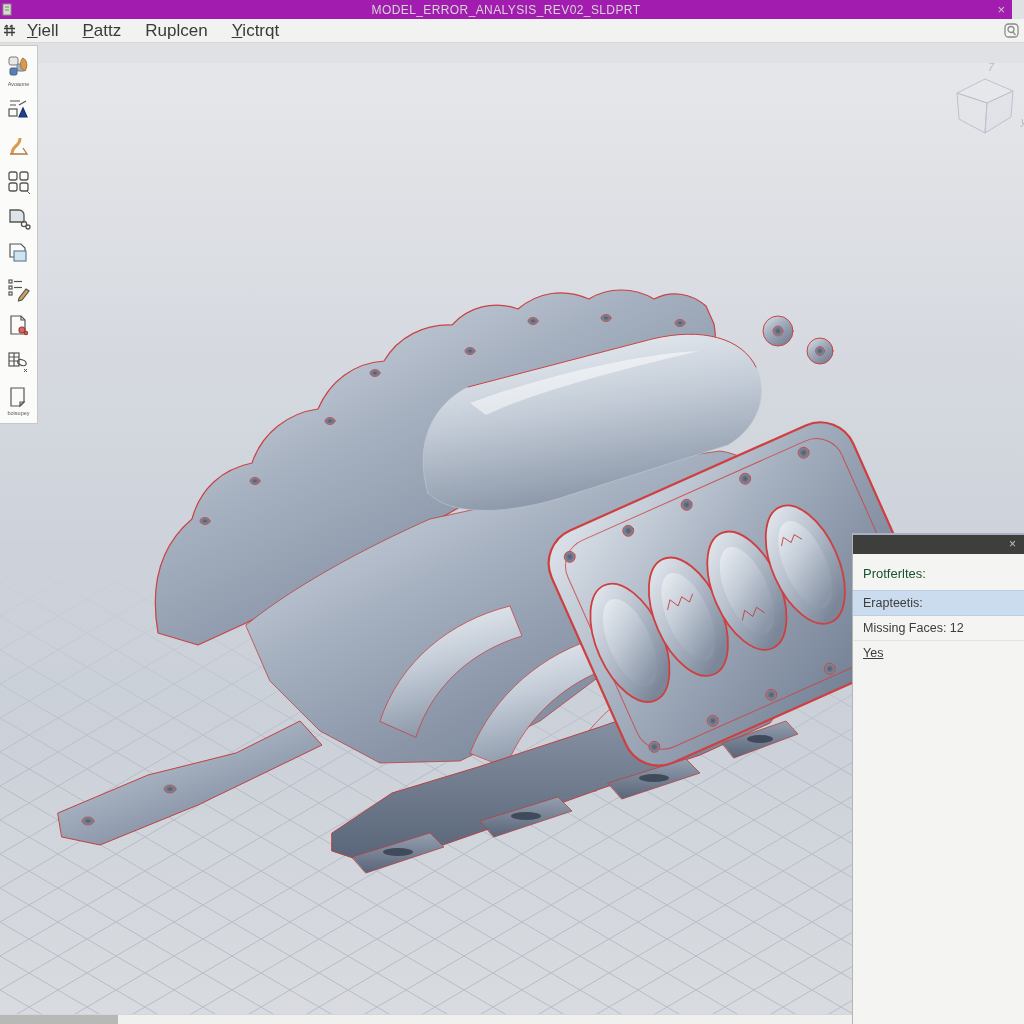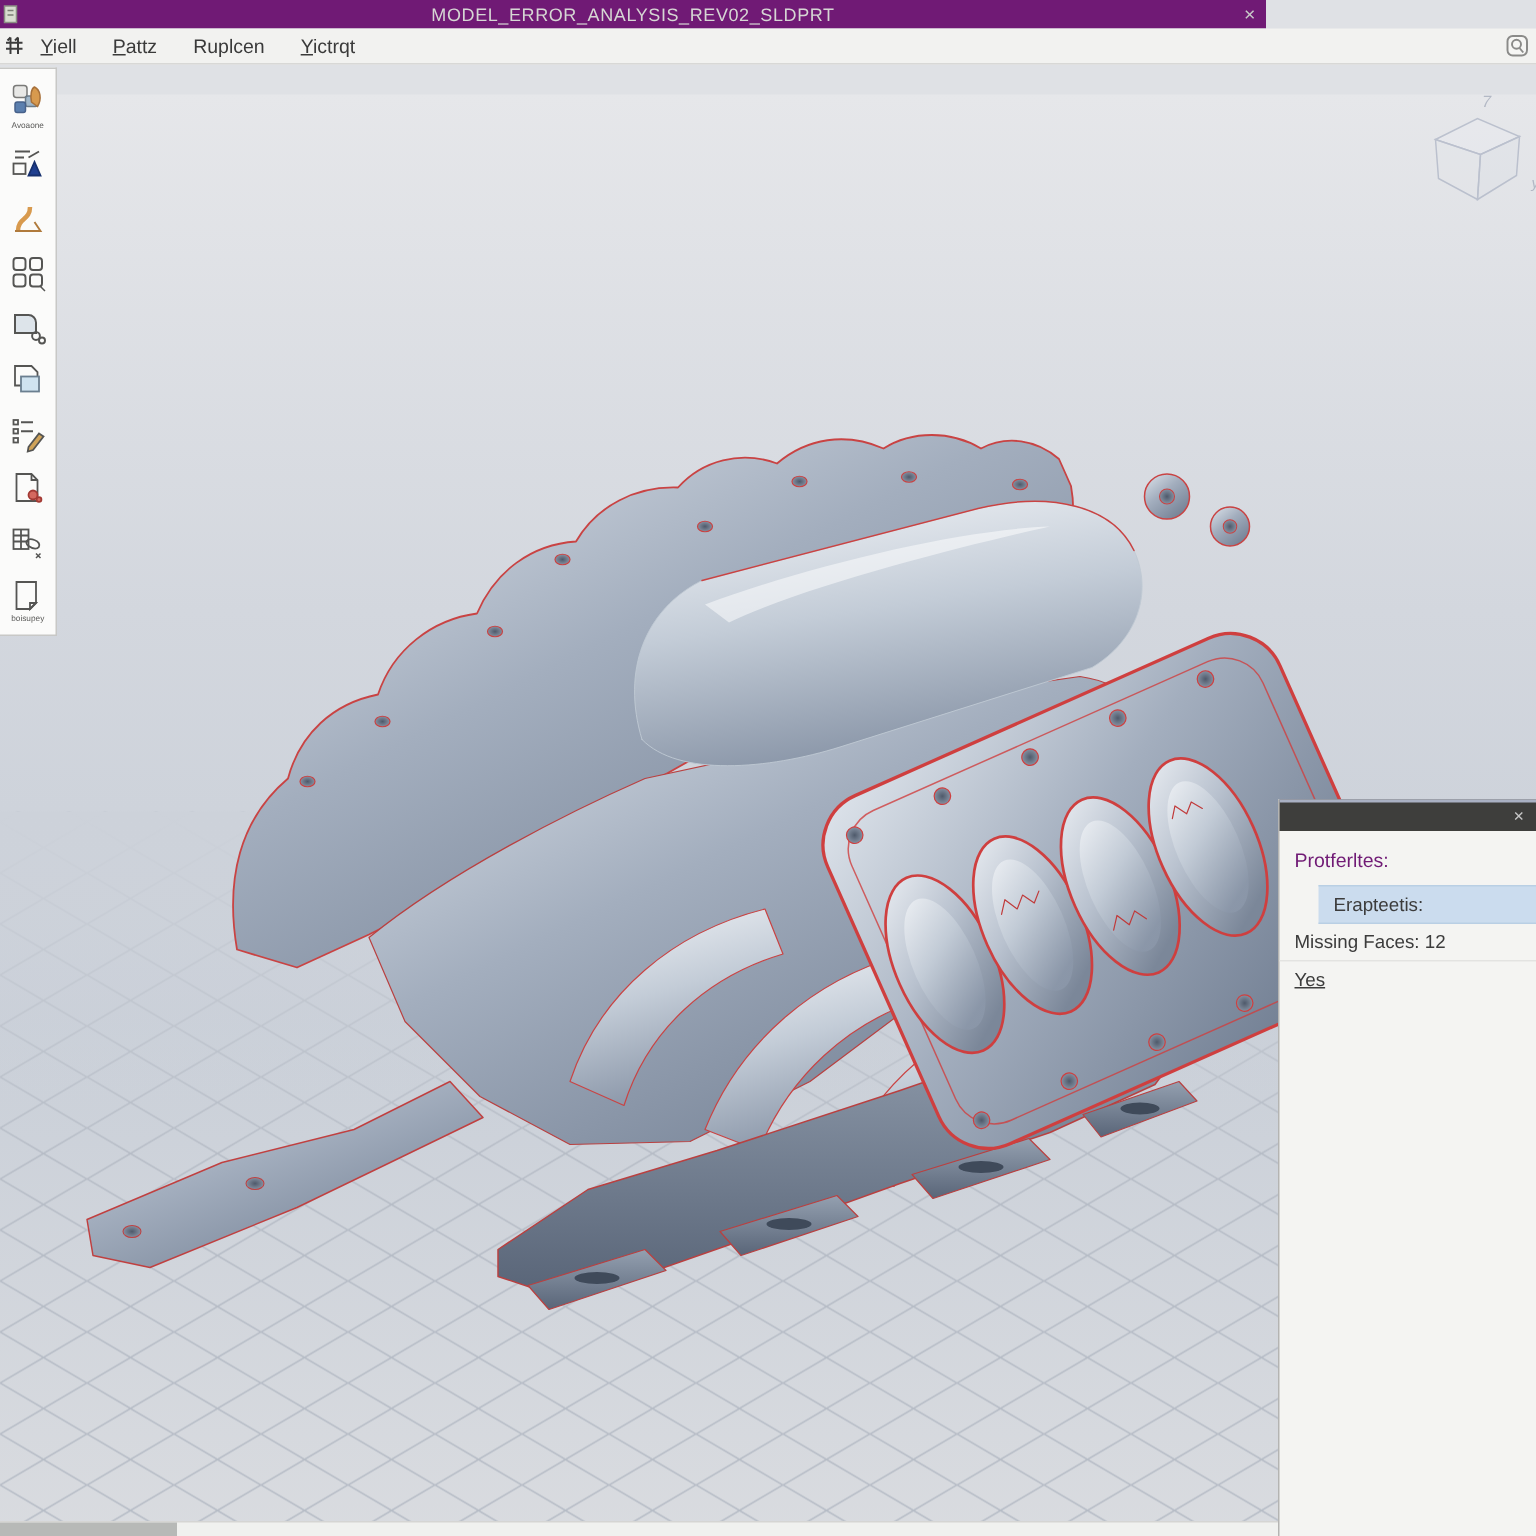--- a/index.html
+++ b/index.html
@@ -3,41 +3,41 @@
 <meta charset="utf-8">
 <style>
   html,body{margin:0;padding:0;}
   body{
     width:1024px;height:1024px;position:relative;overflow:hidden;
     font-family:"Liberation Sans","DejaVu Sans",sans-serif;
     background:#dfe1e5;
   }
   
   .titlebar{
-    position:absolute;left:0;top:0;width:844px;height:19px;
-    background:#701a75;display:flex;align-items:center;z-index:40;
+    position:absolute;left:0;top:0;width:1012px;height:19px;
+    background:#a21caf;display:flex;align-items:center;z-index:40;
   }
   .titlebar .appicon{margin-left:2px;display:flex;align-items:center;}
   .titlebar .title{
     position:absolute;left:0;right:0;text-align:center;
     color:#d6d6d4;font-size:12px;letter-spacing:.4px;
   }
   .titlebar .close{
     position:absolute;right:7px;top:1px;color:#c9c9c9;font-size:13px;
     cursor:default;line-height:17px;
   }
   
   .menubar{
     position:absolute;left:0;top:19px;width:1024px;height:23px;
     background:#f2f2f0;border-bottom:1px solid #d8d8d6;
     display:flex;align-items:center;z-index:40;
   }
   .menubar .hashicon{margin:0 10px 0 2px;display:flex;}
   .menu-item{
-    display:inline-block;margin-right:24px;font-size:13px;color:#3a3a3a;
+    display:inline-block;margin-right:24px;font-size:17px;color:#3a3a3a;
   }
   .mi-u::first-letter{text-decoration:underline;}
   .menubar .right-tool{position:absolute;right:5px;top:4px;}
   
   .toolbar{
     position:absolute;left:0;top:45px;width:37px;
     background:#fbfbfa;border:1px solid #c8c8c6;border-left:none;
     display:flex;flex-direction:column;align-items:center;
     padding:3px 0 2px 0;z-index:30;
   }
@@ -56,28 +56,28 @@
     box-sizing:border-box;
   }
   .panel-strip{
     height:21px;background:#3e3e3c;position:relative;
     border-top:2px solid #a9b0c3;box-sizing:border-box;
   }
   .panel-strip .close{
     position:absolute;right:8px;top:0;color:#c6c6c6;font-size:12px;line-height:19px;
   }
   .panel-title{
-    font-size:13px;color:#701a75;padding:12px 10px 9px 10px;
+    font-size:13px;color:#14532d;padding:12px 10px 9px 10px;
   }
   .panel-row{
     font-size:12.5px;color:#3c3c3c;padding:5px 10px 5px 10px;
     border-bottom:1px solid #e3e3e1;
   }
   .panel-row.selected{
-    background:#cbdcee;border-top:1px solid #b9cfe4;border-bottom:1px solid #b9cfe4;margin-left:26px;
+    background:#cbdcee;border-top:1px solid #b9cfe4;border-bottom:1px solid #b9cfe4;
   }
   .panel-row.nodiv{border-bottom:none;text-decoration:underline;}
   
   .hscroll{
     position:absolute;left:0;bottom:0;width:852px;height:10px;
     background:#f0f1ef;border-top:1px solid #d5d5d3;z-index:32;box-sizing:border-box;
   }
   .hscroll .thumb{
     position:absolute;left:0;top:0;width:118px;height:100%;background:#b7b9b7;
   }

